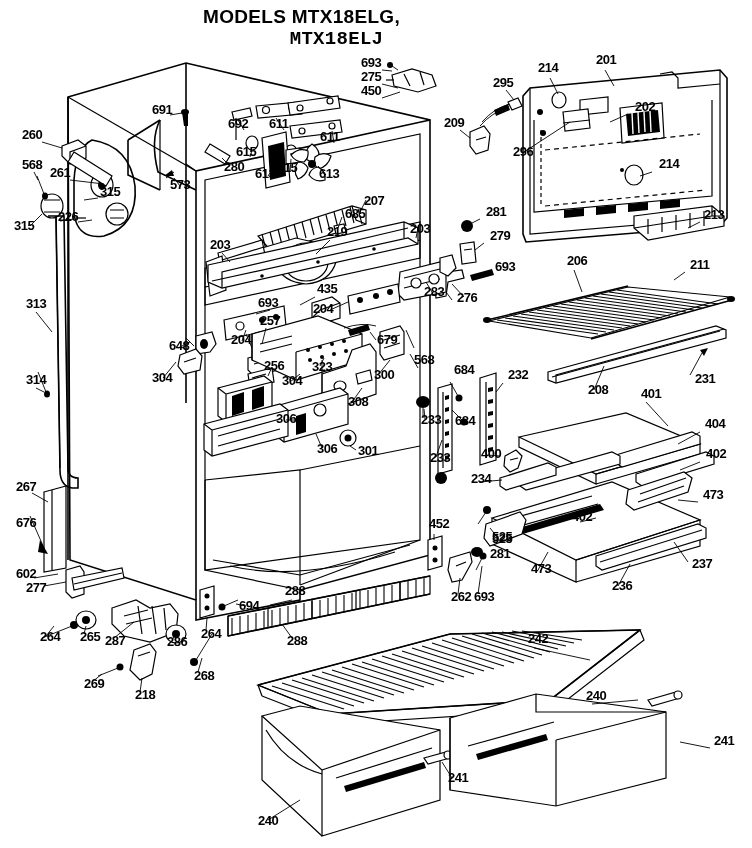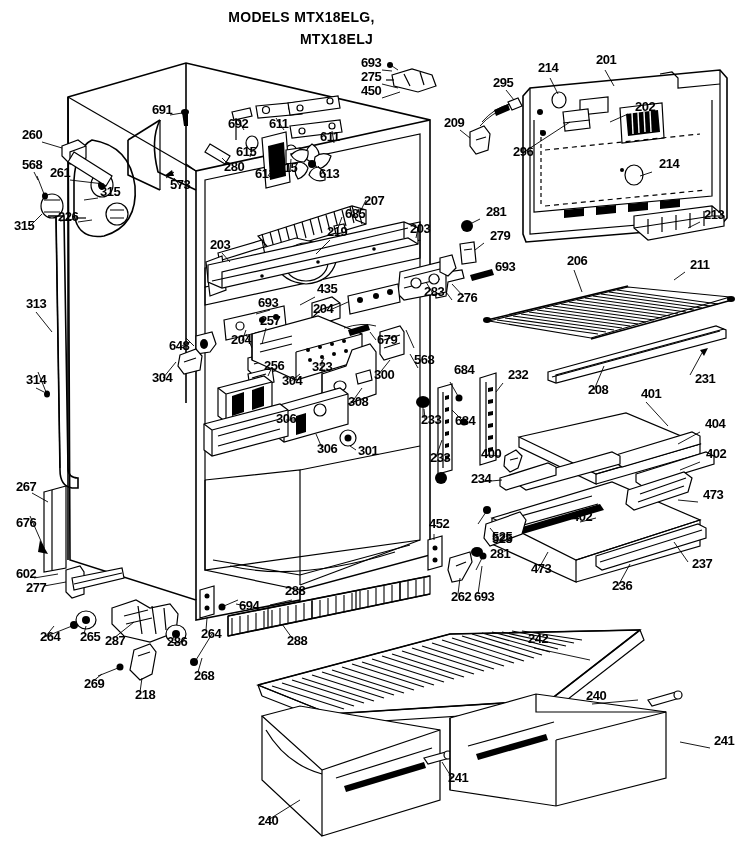--- a/index.html
+++ b/index.html
@@ -1,23 +1,23 @@
 <!DOCTYPE html>
 <html><head>
 <meta charset="utf-8">
 <title>Parts Diagram</title>
 <style>
   html,body{margin:0;padding:0;background:#fff;}
   body{width:752px;height:848px;position:relative;overflow:hidden;
        font-family:"Liberation Sans",sans-serif;color:#000;}
   #stage{position:absolute;inset:0;width:752px;height:848px;}
   #title{position:absolute;left:0;top:6px;width:603px;text-align:center;
-         font-weight:bold;font-size:14px;letter-spacing:.3px;line-height:22px;}
+         font-weight:bold;font-size:19px;letter-spacing:.3px;line-height:22px;}
   #title span{display:block;}
-  #title .l2{padding-left:70px;}
+  #title .l2{padding-left:70px;font-family:Liberation Mono, monospace;}
   svg{position:absolute;left:0;top:0;width:752px;height:848px;}
   .cal{font-family:"Liberation Sans",sans-serif;font-weight:bold;font-size:13px;
        fill:#000;letter-spacing:-0.5px;}
   .ln{stroke:#000;stroke-width:1.2;fill:none;}
   .thk{stroke:#000;stroke-width:1.6;fill:none;}
   .thn{stroke:#000;stroke-width:0.9;fill:none;}
   .wf{fill:#fff;stroke:#000;stroke-width:1.2;}
   .bk{fill:#000;}
   .hatch{stroke:#000;stroke-width:1.1;fill:none;}
 </style>

